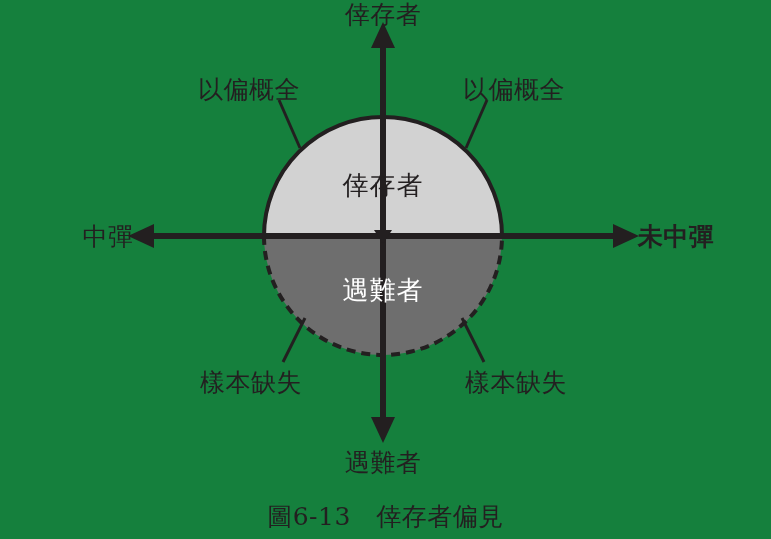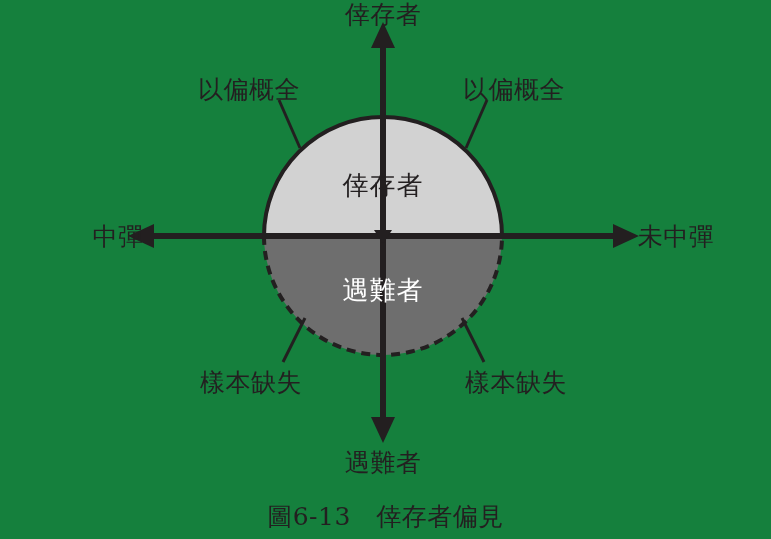--- a/index.html
+++ b/index.html
@@ -100,23 +100,23 @@
     <polygon points="383,443 371,417 395,417" fill="#231f20"></polygon>
 
     <polygon points="383,244 374,230 392,230" fill="#231f20"></polygon>
 
   </svg>
 
   <div class="lbl lbl-center" style="left:383px; top:14px;">倖存者</div>
 
   <div class="lbl lbl-center" style="left:383px; top:462px;">遇難者</div>
 
-  <div class="lbl lbl-center" style="left:118px; top:236px;text-align:center;">中彈</div>
+  <div class="lbl lbl-center" style="left:108px; top:236px;text-align:center;">中彈</div>
 
-  <div class="lbl lbl-center" style="left:676px; top:236px;">未中彈</div>
+  <div class="lbl lbl-center" style="left:676px; top:236px;font-weight:bold;">未中彈</div>
 
   <div class="lbl lbl-center" style="left:249px; top:89px;">以偏概全</div>
 
   <div class="lbl lbl-center" style="left:514px; top:89px;">以偏概全</div>
 
   <div class="lbl lbl-center" style="left:251px; top:382px;">樣本缺失</div>
 
   <div class="lbl lbl-center" style="left:516px; top:382px;">樣本缺失</div>
 
   <div class="lbl-inner-top" style="left:383px; top:185px;">倖存者</div>

